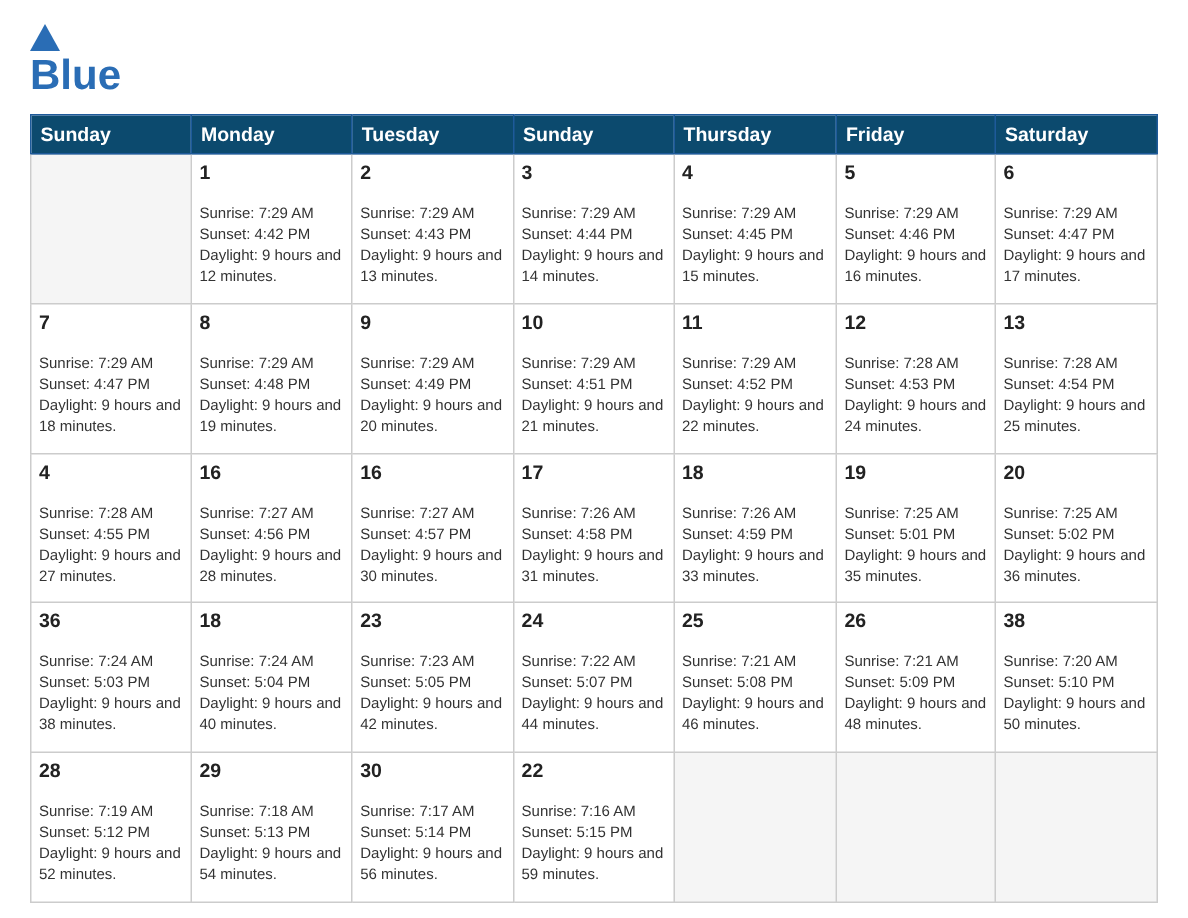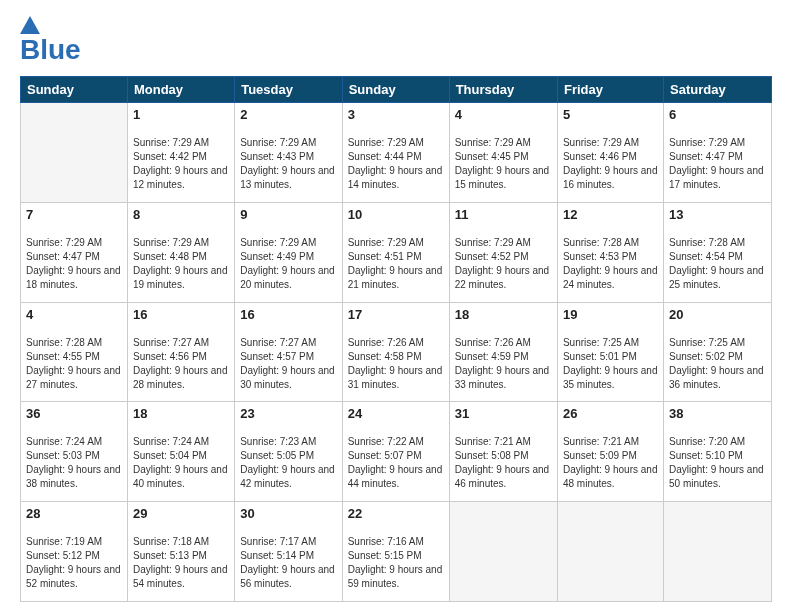--- a/index.html
+++ b/index.html
@@ -219,21 +219,21 @@
           </td>
           <td>
             <span class="day-number">23</span>
             <div class="day-info">Sunrise: 7:23 AM<br>Sunset: 5:05 PM<br>Daylight: 9 hours and 42 minutes.</div>
           </td>
           <td>
             <span class="day-number">24</span>
             <div class="day-info">Sunrise: 7:22 AM<br>Sunset: 5:07 PM<br>Daylight: 9 hours and 44 minutes.</div>
           </td>
           <td>
-            <span class="day-number">31</span>
+            <span class="day-number">25</span>
             <div class="day-info">Sunrise: 7:21 AM<br>Sunset: 5:08 PM<br>Daylight: 9 hours and 46 minutes.</div>
           </td>
           <td>
             <span class="day-number">26</span>
             <div class="day-info">Sunrise: 7:21 AM<br>Sunset: 5:09 PM<br>Daylight: 9 hours and 48 minutes.</div>
           </td>
           <td>
             <span class="day-number">38</span>
             <div class="day-info">Sunrise: 7:20 AM<br>Sunset: 5:10 PM<br>Daylight: 9 hours and 50 minutes.</div>
           </td>

